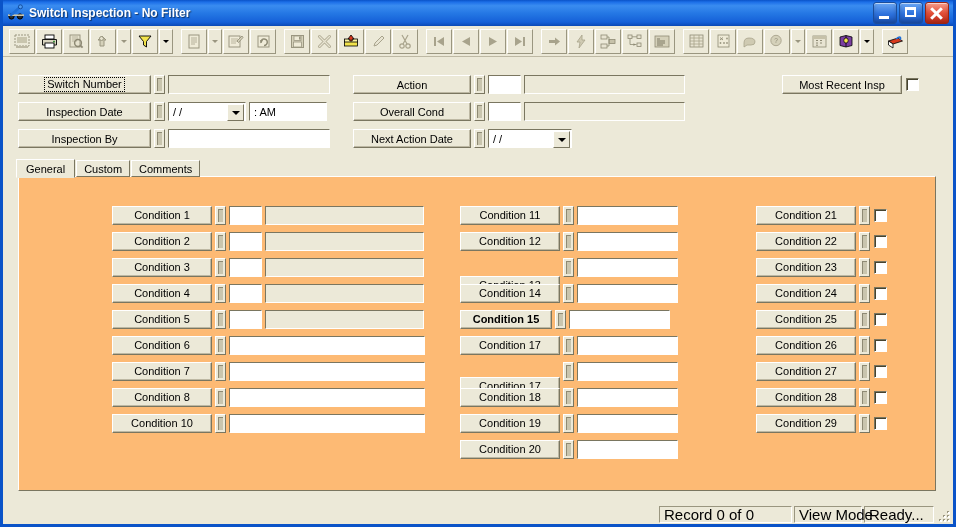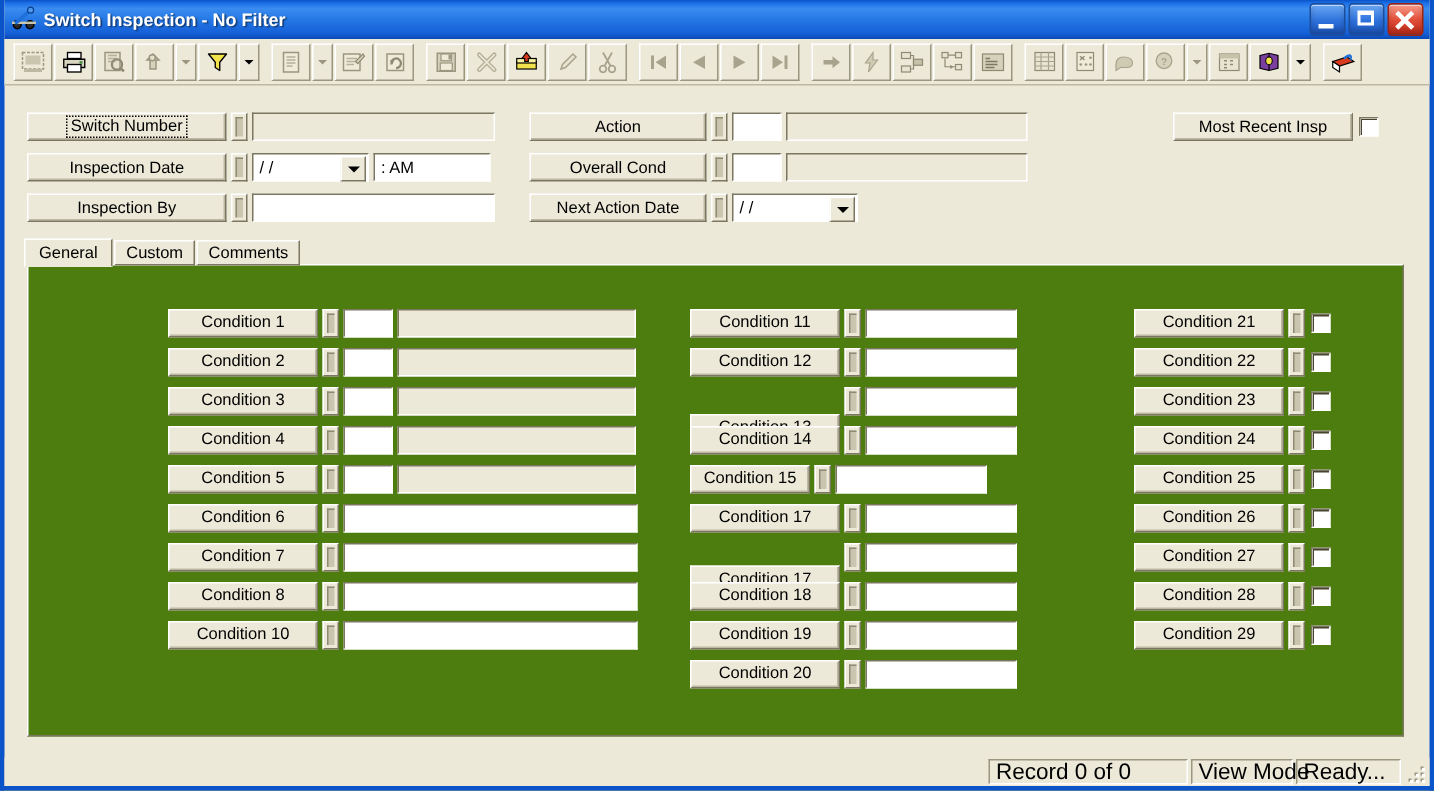--- a/index.html
+++ b/index.html
@@ -165,21 +165,21 @@
     border-right:1px solid #7A7660;
     border-bottom:1px solid #7A7660;
     margin-right:1px;white-space:nowrap;
   }
   .tab.active{
     height:19px;border-bottom:1px solid #ECE9D8;
     margin-left:-2px;padding:0 9px;position:relative;top:1px;
   }
   .tabpanel{
     position:absolute;left:15px;top:176px;width:918px;height:315px;
-    box-sizing:border-box;background:#4d7c0f;
+    box-sizing:border-box;background:#fdba74;
     border-top:1px solid #FFFFFF;border-left:1px solid #FFFFFF;
     border-right:1px solid #7A7660;border-bottom:1px solid #7A7660;
   }
 
   
   .col{position:absolute;top:28px;}
   .crow{display:flex;align-items:center;height:20px;margin-bottom:6px;}
 
   
   .status{
@@ -651,21 +651,21 @@
         <div class="fld" style="width:101px;"></div>
       </div>
       <div class="crow">
         <div class="lblbtn" style="width:100px;">
             <span>Condition 14</span>
           </div>
         <div class="spin"></div>
         <div class="fld" style="width:101px;"></div>
       </div>
       <div class="crow">
-        <div class="lblbtn" style="width:80px;">
+        <div class="lblbtn" style="width:92px;font-weight:bold;">
             <span>Condition 15</span>
           </div>
         <div class="spin"></div>
         <div class="fld" style="width:101px;"></div>
       </div>
       <div class="crow">
         <div class="lblbtn" style="width:100px;">
             <span>Condition 17</span>
           </div>
         <div class="spin"></div>

